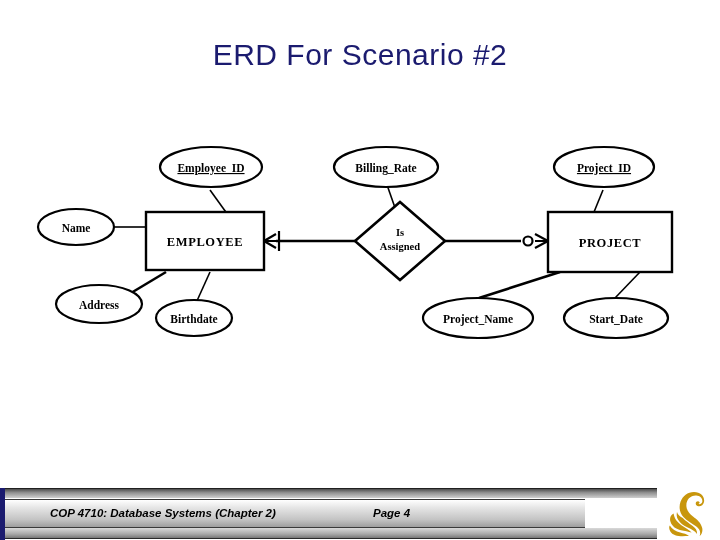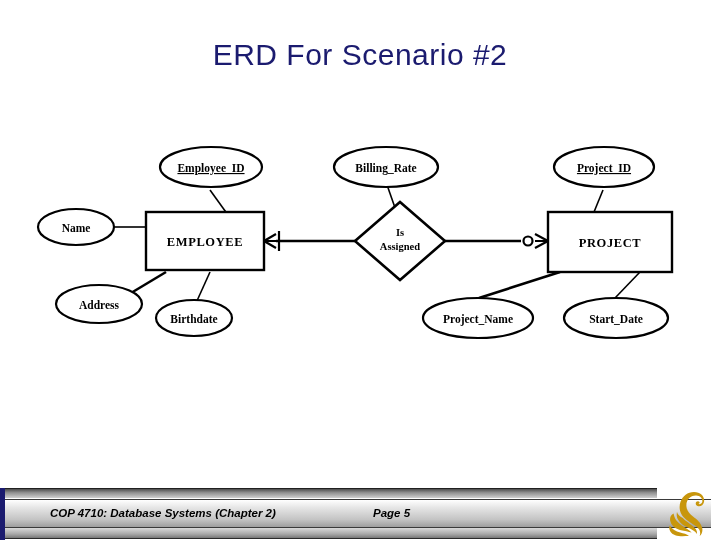--- a/index.html
+++ b/index.html
@@ -43,21 +43,21 @@
 
   
   #footer{position:absolute;left:0;top:488px;width:720px;height:52px;}
   .navy-edge{position:absolute;left:0;top:0;width:5px;height:52px;background:#1b1b6f;}
   .bar-dark{
     position:absolute;left:5px;width:652px;height:9px;
     background:linear-gradient(to bottom,#4d4d4d 0%,#8f8f8f 40%,#cfcfcf 100%);
     border-top:1px solid #202020;
   }
   .bar-main{
-    position:absolute;left:5px;width:706px;height:27px;
+    position:absolute;left:5px;width:580px;height:27px;
     background:linear-gradient(to bottom,#ffffff 0%,#e6e6e6 28%,#c4c4c4 72%,#9e9e9e 100%);
     border-top:1px solid #3a3a3a;border-bottom:1px solid #3a3a3a;
   }
   .bar-low{
     position:absolute;left:5px;width:652px;height:10px;
     background:linear-gradient(to bottom,#d9d9d9 0%,#a8a8a8 60%,#777777 100%);
     border-bottom:1px solid #2a2a2a;
   }
   .ftxt{
     position:absolute;top:0;height:27px;line-height:27px;
@@ -159,21 +159,21 @@
       </g>
 
     </svg>
   </div>
 
   <div id="footer">
     <div class="navy-edge"></div>
     <div class="bar-dark" style="top:0px;"></div>
     <div class="bar-main" style="top:11px;">
       <span class="ftxt" id="f-course">COP 4710: Database Systems  (Chapter 2)</span>
-      <span class="ftxt" id="f-page">Page 5</span>
+      <span class="ftxt" id="f-page">Page 4</span>
     </div>
     <div class="bar-low" style="top:40px;"></div>
 
     <div id="logo">
       <svg width="60" height="52" viewBox="0 0 60 52" xmlns="http://www.w3.org/2000/svg">
         <g fill="#c8960c">
           <path d="M34,4 C41,4 45,9 44,14 C43.3,17.6 40,19 37.5,18 C35.6,17.2 35.2,15 36.4,13.8
                    C37.3,12.9 38.8,13 39.4,13.9 C39.9,14.7 39.4,15.7 38.5,15.8
                    C39.6,16.6 41.6,16 42.2,14 C43,11.2 40.6,7.7 36.2,7.6
                    C30,7.4 26,12.3 26.4,18.2 C26.7,22.6 29.6,25.8 33,28.4

